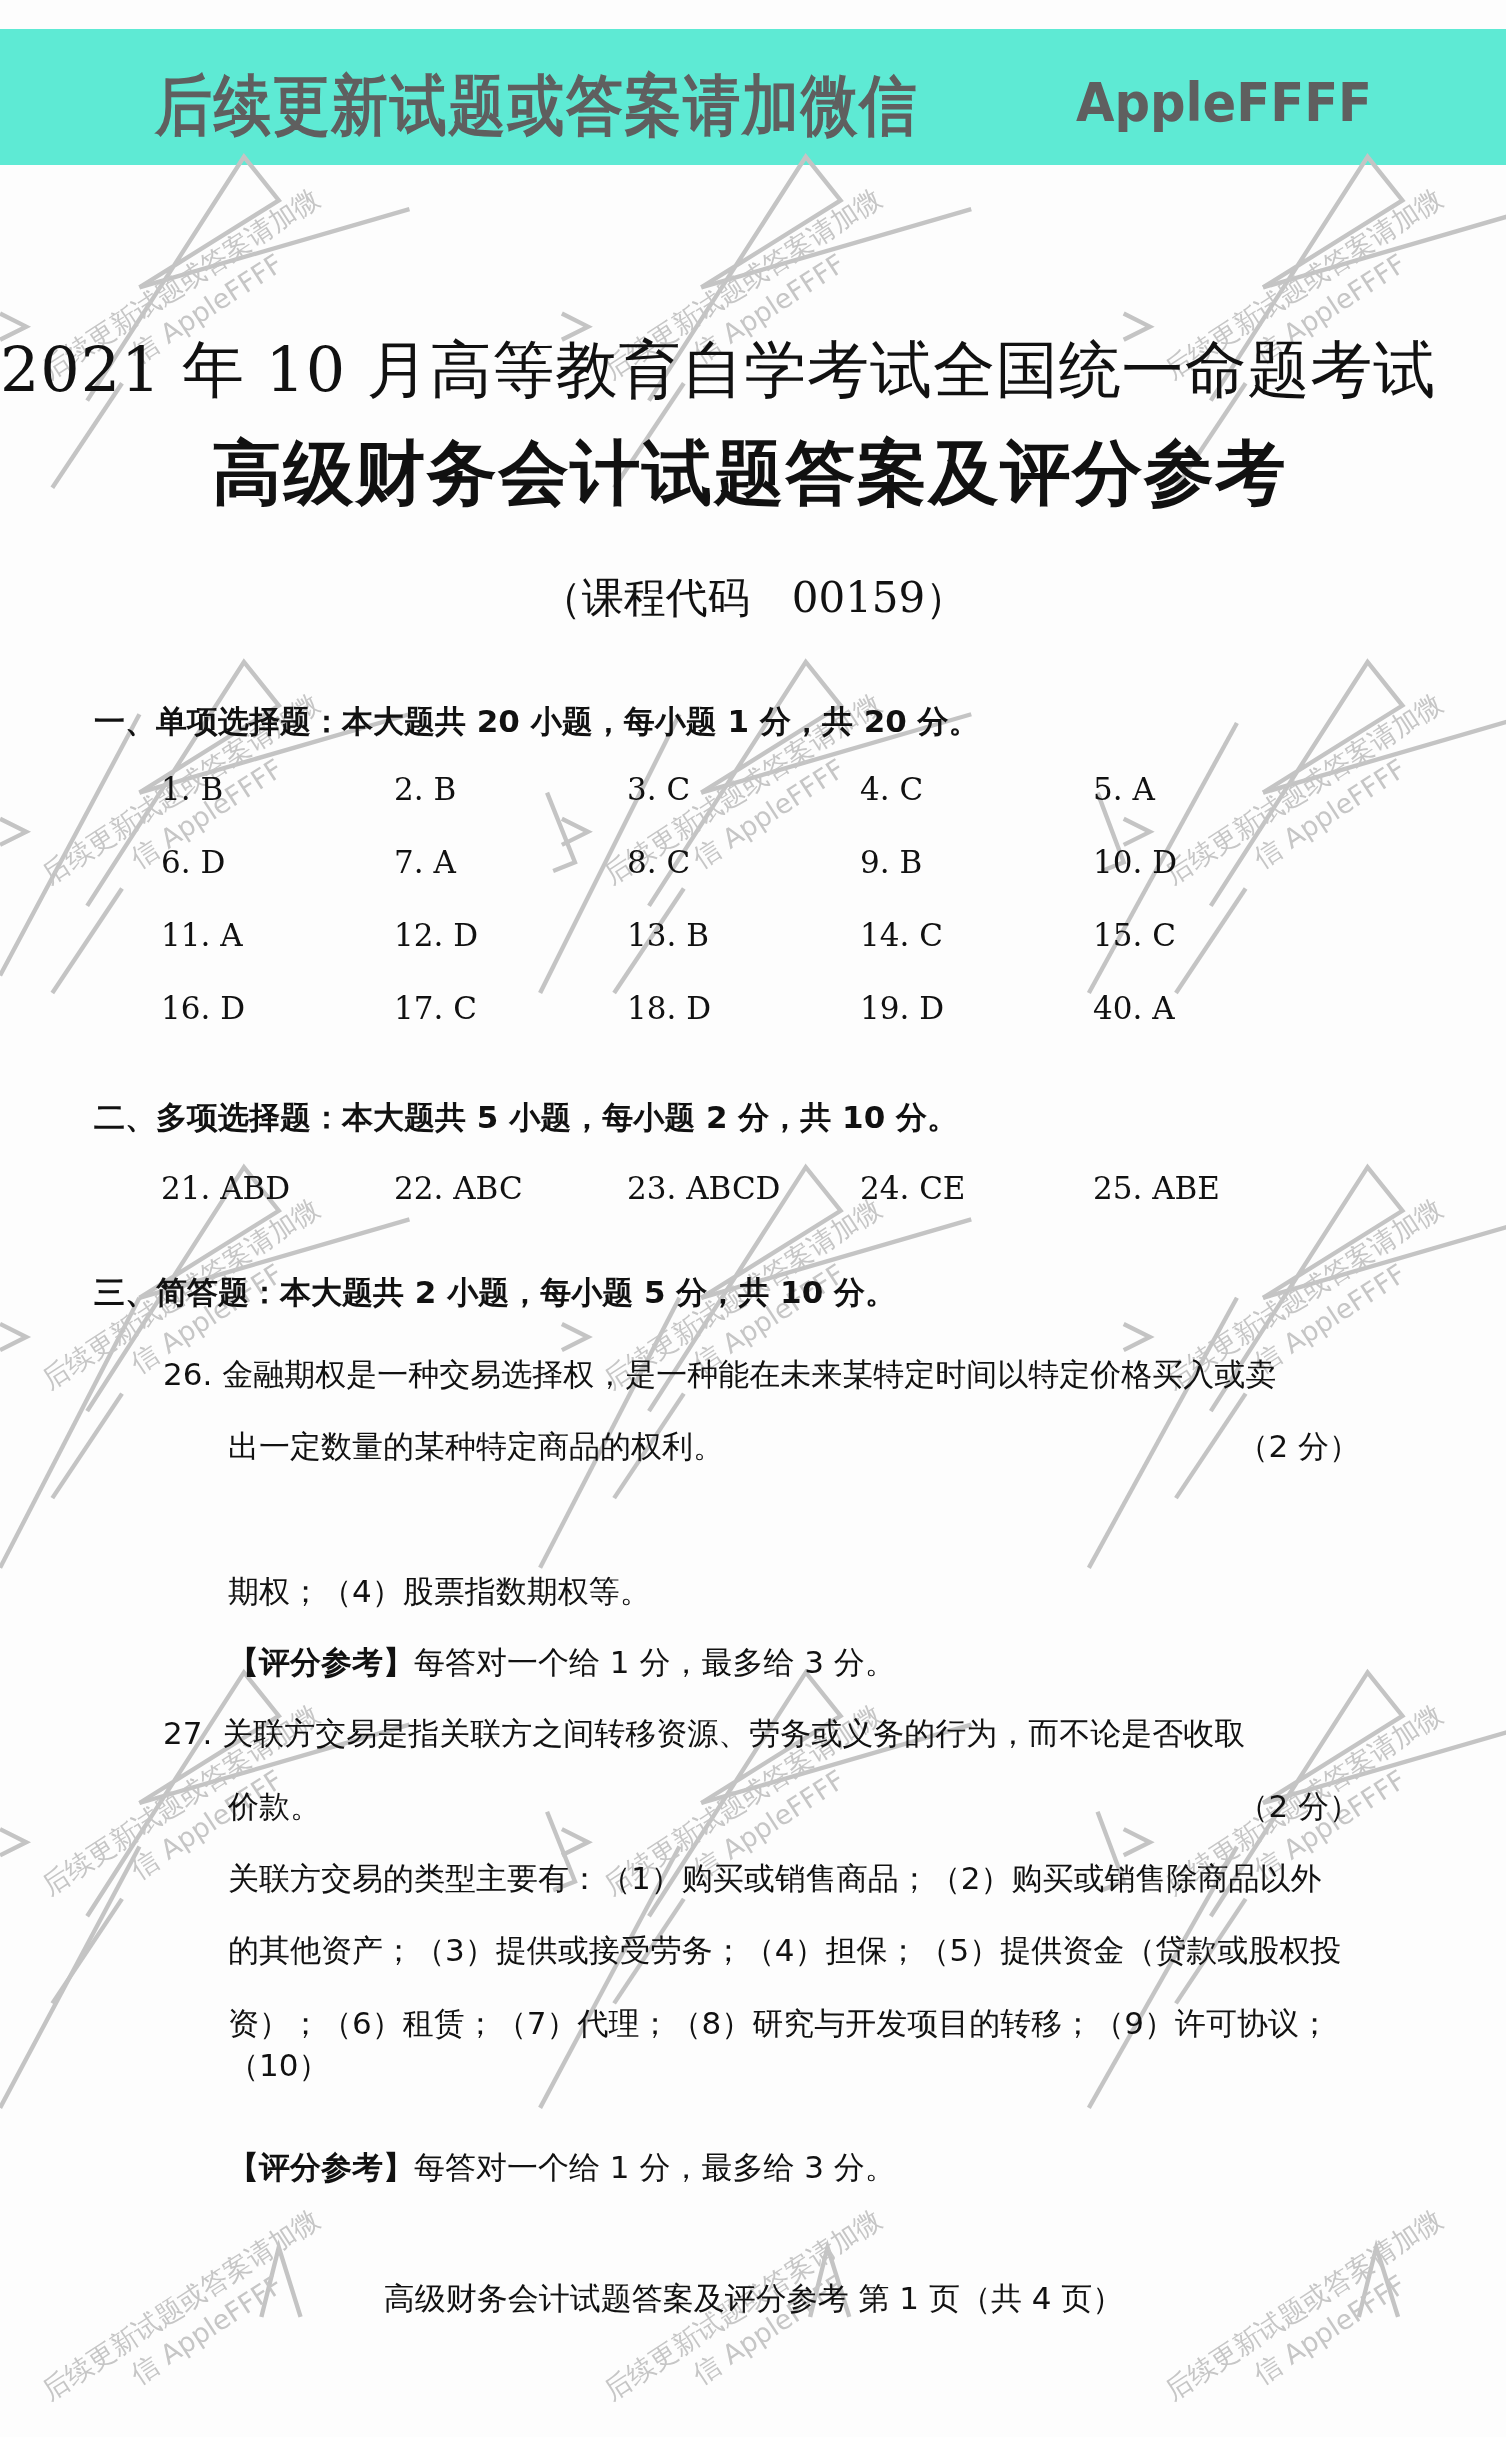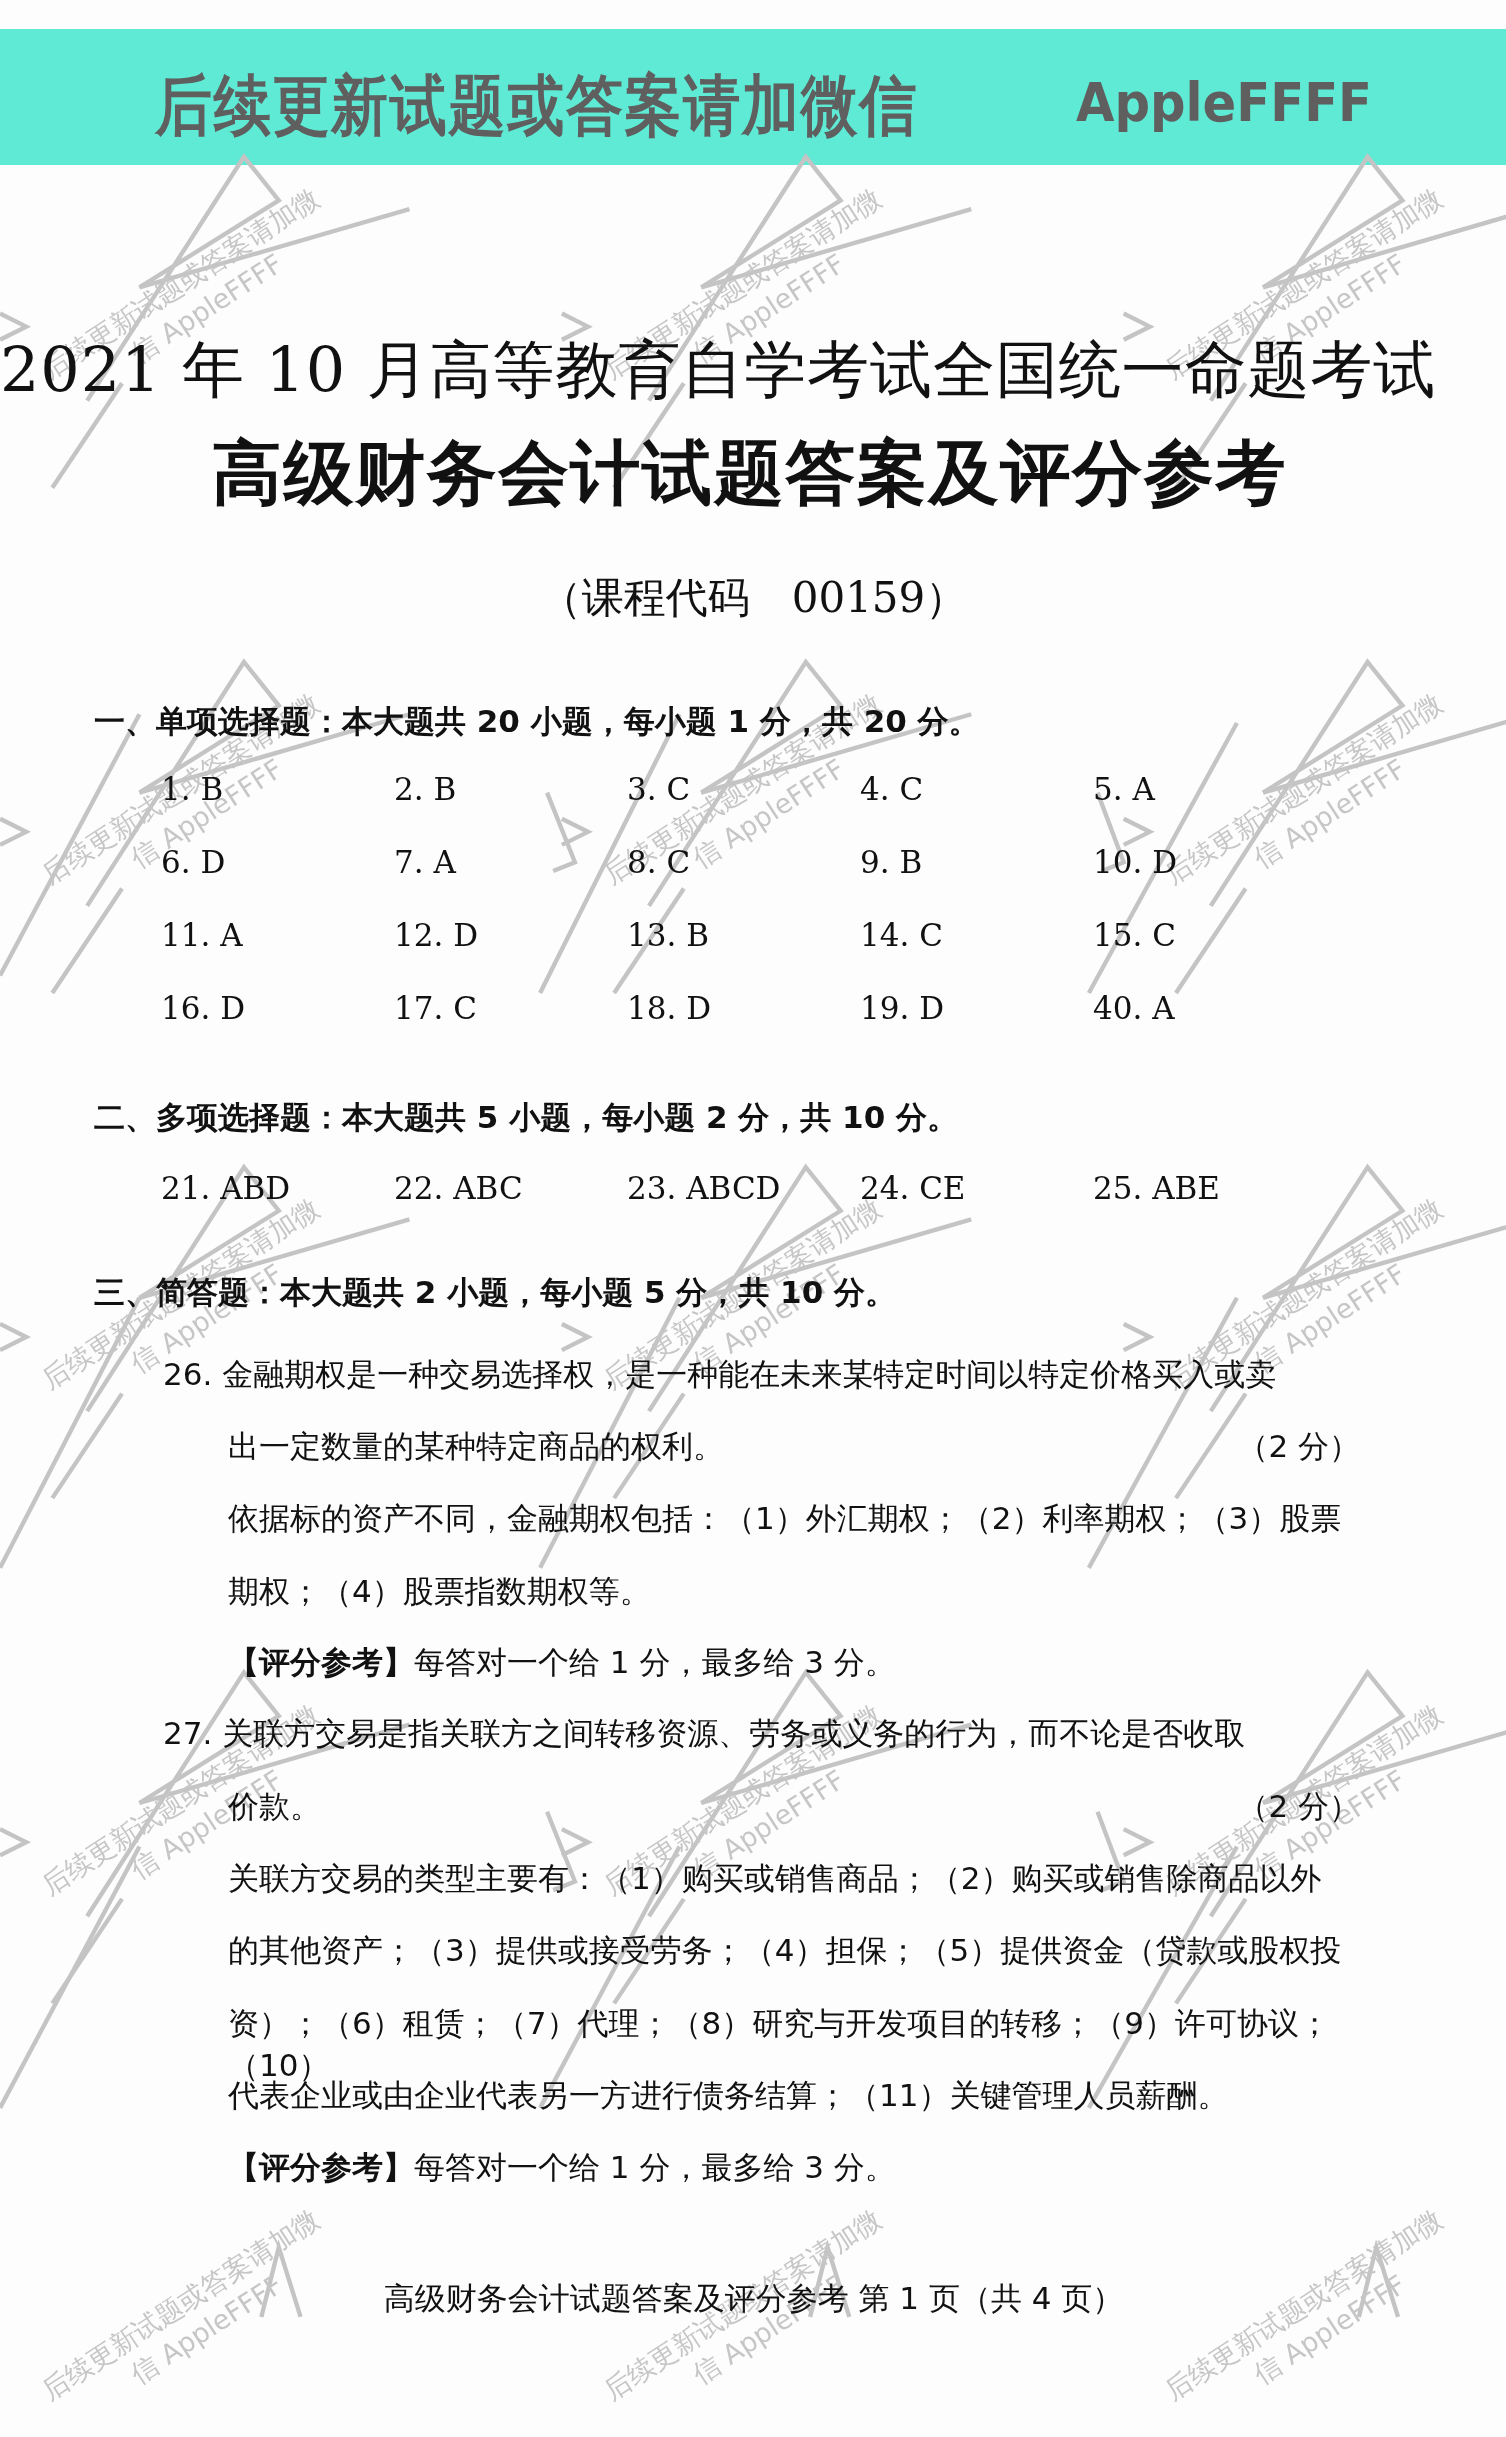--- a/index.html
+++ b/index.html
@@ -175,34 +175,32 @@
     <div class="ans">25. ABE</div>
   </div>
 
   <div class="section-heading" style="top:1272px;">三、简答题：本大题共 2 小题，每小题 5 分，共 10 分。</div>
 
   <div class="para qline" style="top:1339px;">26. 金融期权是一种交易选择权，是一种能在未来某特定时间以特定价格买入或卖</div>
   <div class="para" style="top:1411px;">
     <span>出一定数量的某种特定商品的权利。</span>
     <span class="pts">（2 分）</span>
   </div>
-  <div class="para" style="top:1483px;">依据标的资产不同，金融期权包括：（1）外汇期权；（2）利率期权；（3）股票</div>
   <div class="para" style="top:1556px;">期权；（4）股票指数期权等。</div>
   <div class="para grading" style="top:1627px;">
     <span class="bracket-label">【评分参考】</span><span>每答对一个给 1 分，最多给 3 分。</span>
   </div>
 
   <div class="para qline" style="top:1698px;">27. 关联方交易是指关联方之间转移资源、劳务或义务的行为，而不论是否收取</div>
   <div class="para" style="top:1771px;">
     <span>价款。</span>
     <span class="pts">（2 分）</span>
   </div>
   <div class="para" style="top:1843px;">关联方交易的类型主要有：（1）购买或销售商品；（2）购买或销售除商品以外</div>
   <div class="para" style="top:1915px;">的其他资产；（3）提供或接受劳务；（4）担保；（5）提供资金（贷款或股权投</div>
   <div class="para" style="top:1988px;">资）；（6）租赁；（7）代理；（8）研究与开发项目的转移；（9）许可协议；（10）</div>
-  <div class="para" style="top:2060px;">代表企业或由企业代表另一方进行债务结算；（11）关键管理人员薪酬。</div>
   <div class="para grading" style="top:2132px;">
     <span class="bracket-label">【评分参考】</span><span>每答对一个给 1 分，最多给 3 分。</span>
   </div>
 
   <div class="footer">高级财务会计试题答案及评分参考 第 1 页（共 4 页）</div>
 </div>
 
 
 </body></html>

